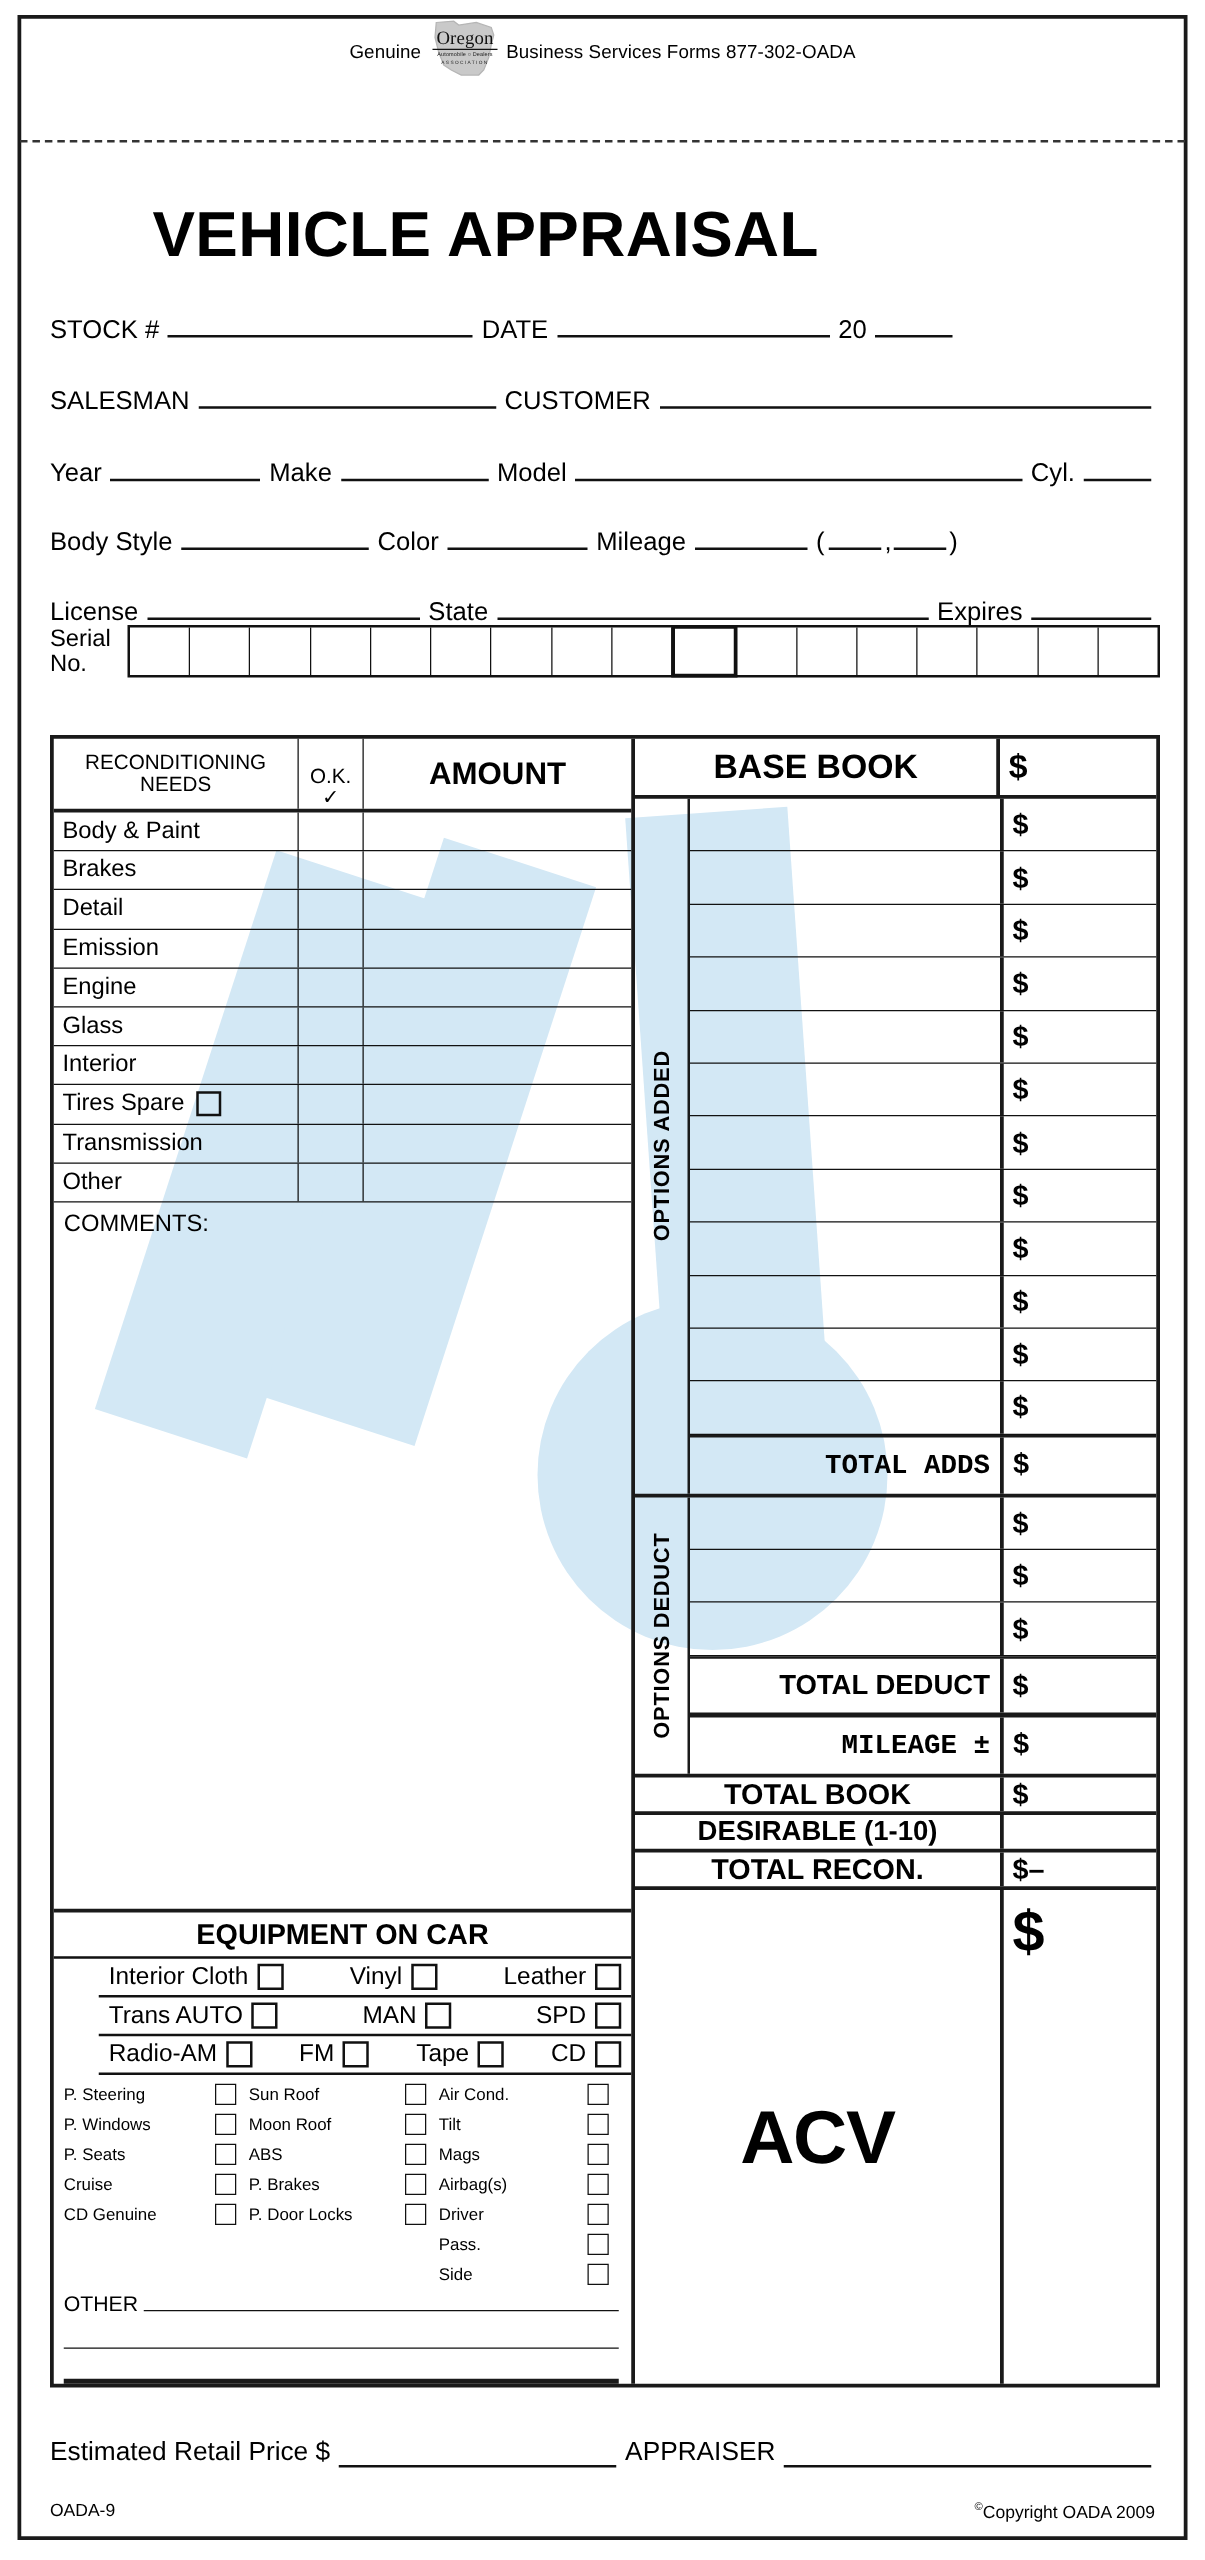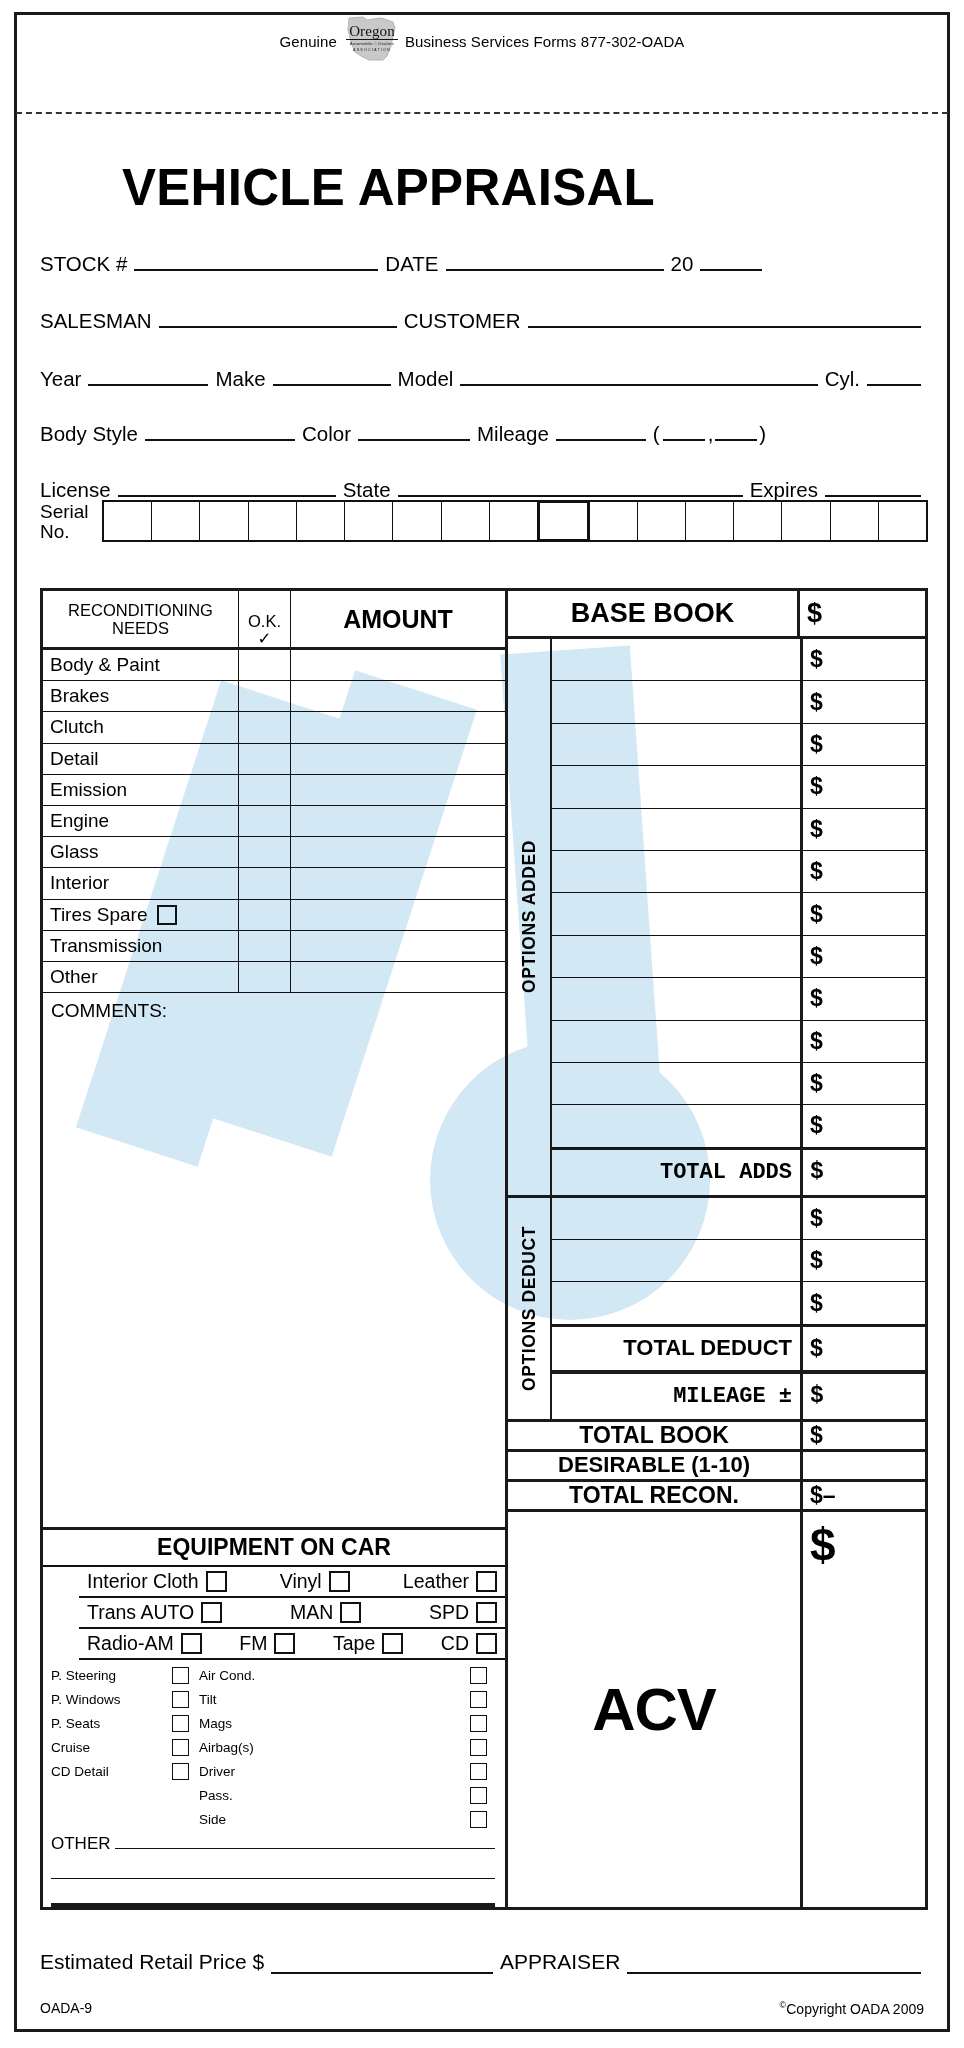--- a/index.html
+++ b/index.html
@@ -284,27 +284,20 @@
           </div>
           <div class="rrow">
             <div class="rc-name">
               <span>Brakes</span>
             </div>
             <div class="rc-ok"></div>
             <div class="rc-amt"></div>
           </div>
           <div class="rrow">
             <div class="rc-name">
-              <span>Clutch</span>
-            </div>
-            <div class="rc-ok"></div>
-            <div class="rc-amt"></div>
-          </div>
-          <div class="rrow">
-            <div class="rc-name">
               <span>Detail</span>
             </div>
             <div class="rc-ok"></div>
             <div class="rc-amt"></div>
           </div>
           <div class="rrow">
             <div class="rc-name">
               <span>Emission</span>
             </div>
             <div class="rc-ok"></div>
@@ -421,21 +414,43 @@
               </div>
               <div class="opt-item">
                 <span class="t">P. Seats</span>
                 <span class="cbx-s"></span>
               </div>
               <div class="opt-item">
                 <span class="t">Cruise</span>
                 <span class="cbx-s"></span>
               </div>
               <div class="opt-item">
-                <span class="t">CD Detail</span>
+                <span class="t">CD Genuine</span>
+                <span class="cbx-s"></span>
+              </div>
+            </div>
+            <div class="opt-col c2">
+              <div class="opt-item">
+                <span class="t">Sun Roof</span>
+                <span class="cbx-s"></span>
+              </div>
+              <div class="opt-item">
+                <span class="t">Moon Roof</span>
+                <span class="cbx-s"></span>
+              </div>
+              <div class="opt-item">
+                <span class="t">ABS</span>
+                <span class="cbx-s"></span>
+              </div>
+              <div class="opt-item">
+                <span class="t">P. Brakes</span>
+                <span class="cbx-s"></span>
+              </div>
+              <div class="opt-item">
+                <span class="t">P. Door Locks</span>
                 <span class="cbx-s"></span>
               </div>
             </div>
             <div class="opt-col c3">
               <div class="opt-item">
                 <span class="t">Air Cond.</span>
                 <span class="cbx-s"></span>
               </div>
               <div class="opt-item">
                 <span class="t">Tilt</span>

